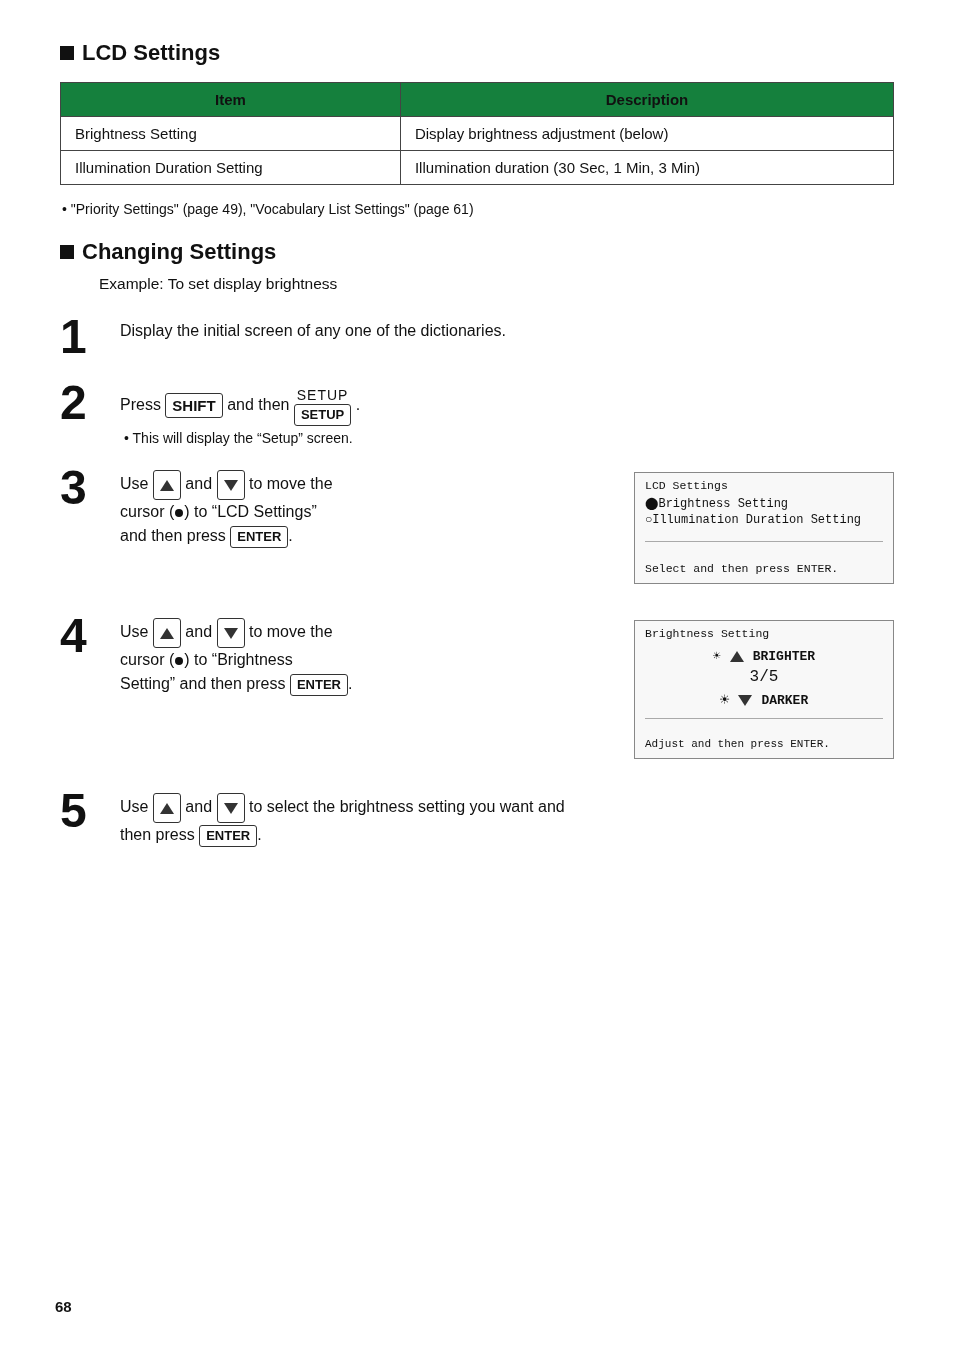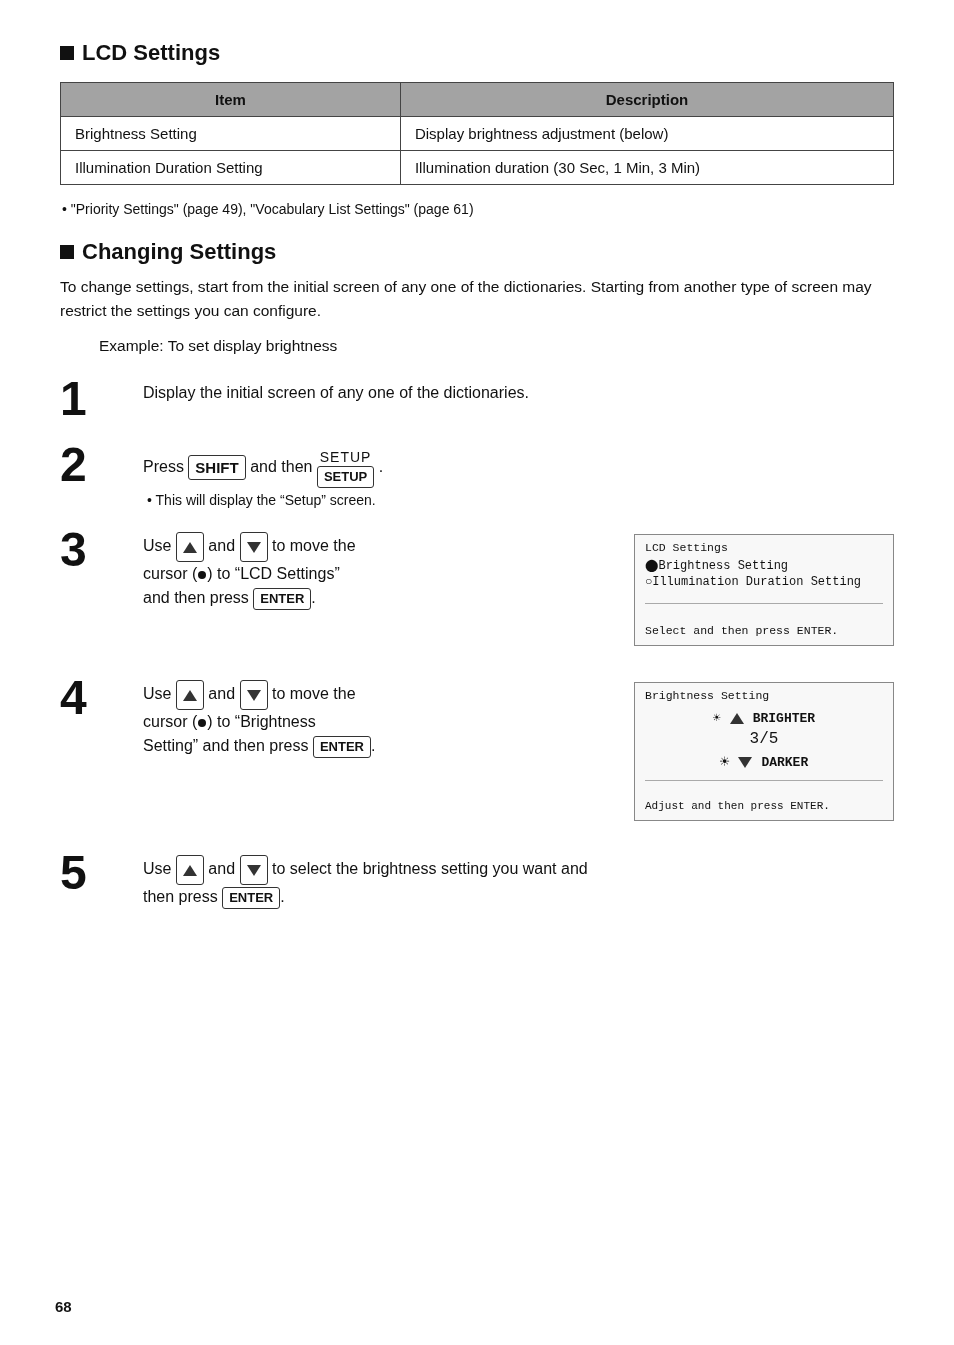--- a/index.html
+++ b/index.html
@@ -46,21 +46,21 @@
       margin-bottom: 16px;
     }
     .settings-table th, .settings-table td {
       border: 1.5px solid #444;
       padding: 8px 14px;
       text-align: left;
       font-size: 15px;
     }
     .settings-table th {
       font-weight: bold;
-      background: #a3a3a3;
+      background: #15803d;
       text-align: center;
     }
 
     
     .bullet-note {
       font-size: 14px;
       margin-bottom: 22px;
       margin-left: 2px;
     }
     .bullet-note::before {
@@ -97,21 +97,20 @@
       font-size: 48px;
       font-weight: bold;
       line-height: 1;
       min-width: 54px;
       margin-right: 6px;
       flex-shrink: 0;
     }
     .step-content {
       flex: 1;
       padding-top: 6px;
-      margin-left: 23px;
     }
     .step-text {
       font-size: 16px;
       line-height: 1.5;
     }
     .step-sub {
       font-size: 14px;
       margin-top: 4px;
       margin-left: 4px;
     }
@@ -322,21 +321,20 @@
 
   <div class="bullet-note">"Priority Settings" (page 49), "Vocabulary List Settings" (page 61)</div>
 </div>
 
 <div>
   <div class="section-heading section2">
     <span class="square-bullet"></span>
     <span>Changing Settings</span>
   </div>
 
-  <p class="body-para">To change settings, start from the initial screen of any one of the dictionaries. Starting from another type of screen may restrict the settings you can configure.</p>
 
   <p class="example-line">Example: To set display brightness</p>
 
   <div class="step">
     <div class="step-number">1</div>
     <div class="step-content">
       <div class="step-text">Display the initial screen of any one of the dictionaries.</div>
     </div>
   </div>
 

